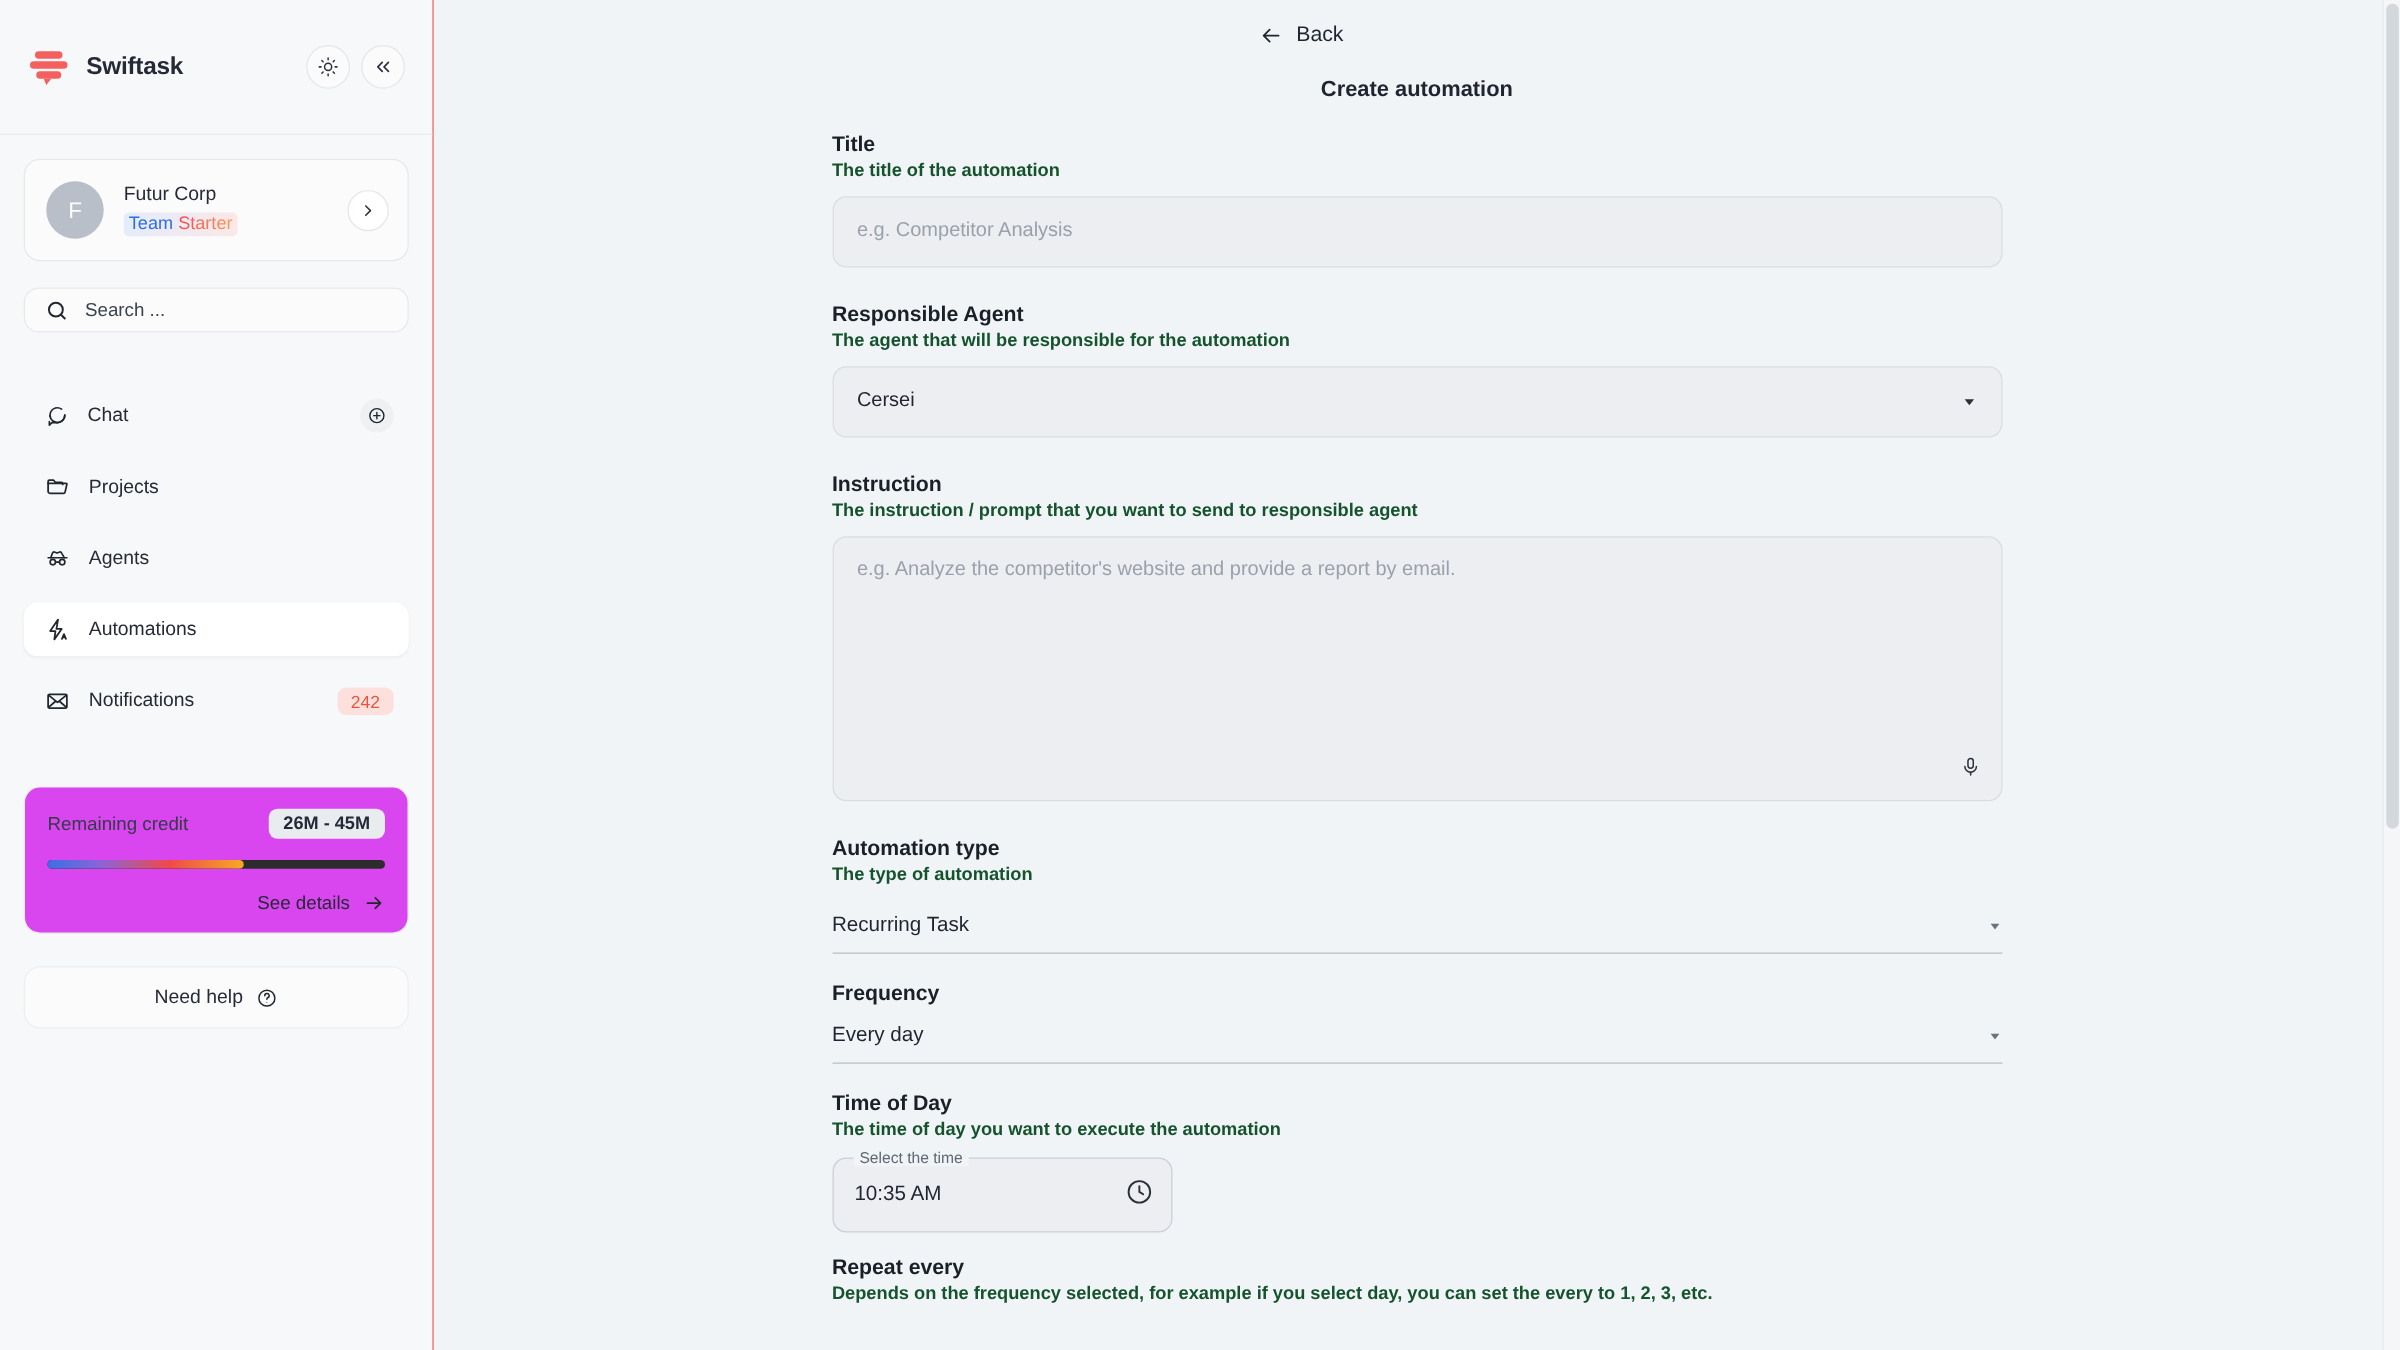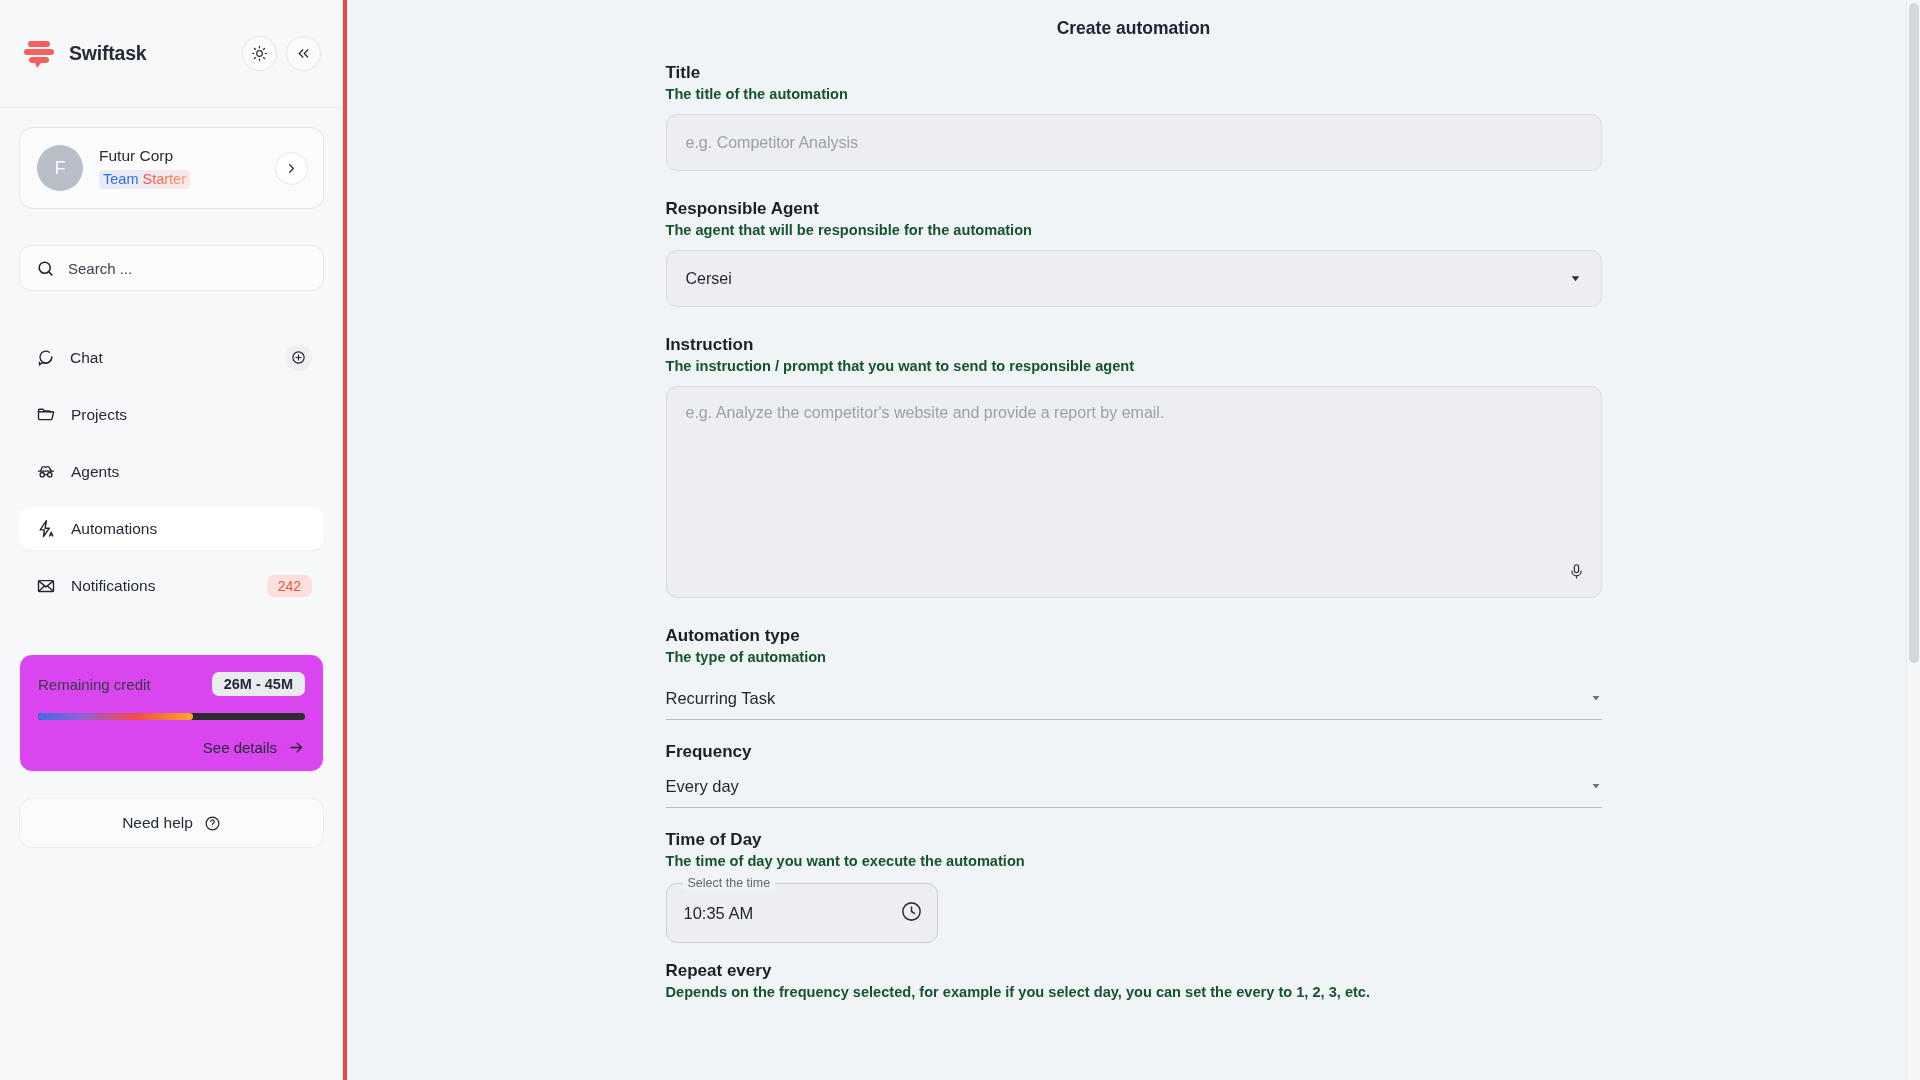--- a/index.html
+++ b/index.html
@@ -17,21 +17,21 @@
     display: flex;
     width: 1920px;
     height: 1080px;
   }
 
   
   .sidebar {
     width: 347px;
     height: 1080px;
     background: #f7f8f9;
-    border-right: 4px solid #ef4444;
+    border-right: 1px solid #ef4444;
     display: flex;
     flex-direction: column;
     flex: 0 0 347px;
   }
 
   .sidebar-top {
     height: 108px;
     display: flex;
     align-items: center;
     padding: 0 22px 0 24px;
@@ -131,22 +131,22 @@
     border-radius: 50%;
     border: 1px solid #e4e6e9;
     background: #fff;
     display: flex; align-items: center; justify-content: center;
     cursor: pointer;
     flex: 0 0 auto;
   }
 
   
   .search-box {
-    margin-top: 36px;
-    height: 46px;
+    margin-top: 21px;
+    height: 36px;
     border: 1px solid #e6e8ea;
     border-radius: 12px;
     background: #fbfbfc;
     display: flex;
     align-items: center;
     padding: 0 16px;
     gap: 13px;
     cursor: text;
   }
   .search-text { font-size: 15px; color: #3a4250; }
@@ -531,20 +531,28 @@
           <circle cx="12" cy="16.6" r="0.6" fill="#21262f" stroke="none"></circle>
         </svg>
       </div>
 
     </div>
   </aside>
 
   <main class="main">
     <div class="main-scroll">
 
+      <div class="back-row">
+        <div class="back-btn">
+          <svg width="19" height="19" viewBox="0 0 24 24" fill="none" stroke="#1f2430" stroke-width="1.8" stroke-linecap="round" stroke-linejoin="round">
+            <path d="M20 12H5M11 6l-6 6 6 6"></path>
+          </svg>
+          <span class="back-text">Back</span>
+        </div>
+      </div>
 
       <div class="page-title">Create automation</div>
 
       <div class="form">
 
         <div class="field">
           <div class="field-label">Title</div>
           <div class="field-desc">The title of the automation</div>
           <div class="input-filled">
             <span class="input-placeholder">e.g. Competitor Analysis</span>

